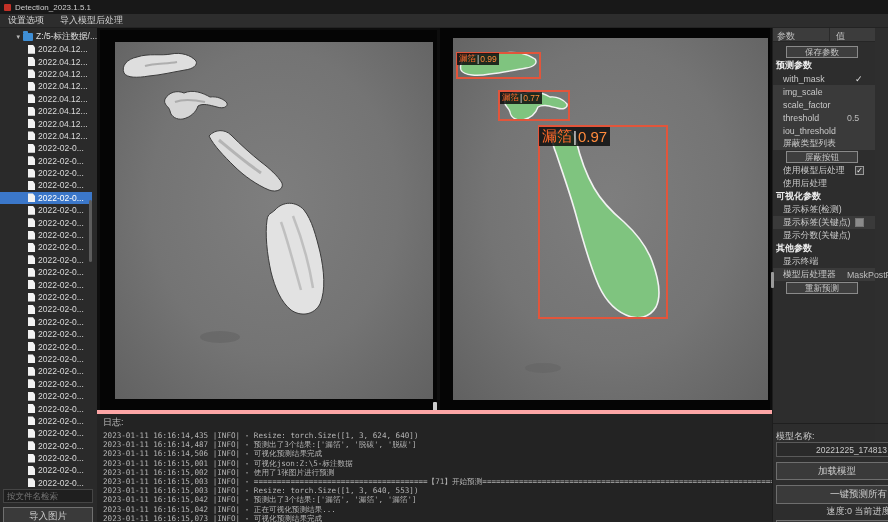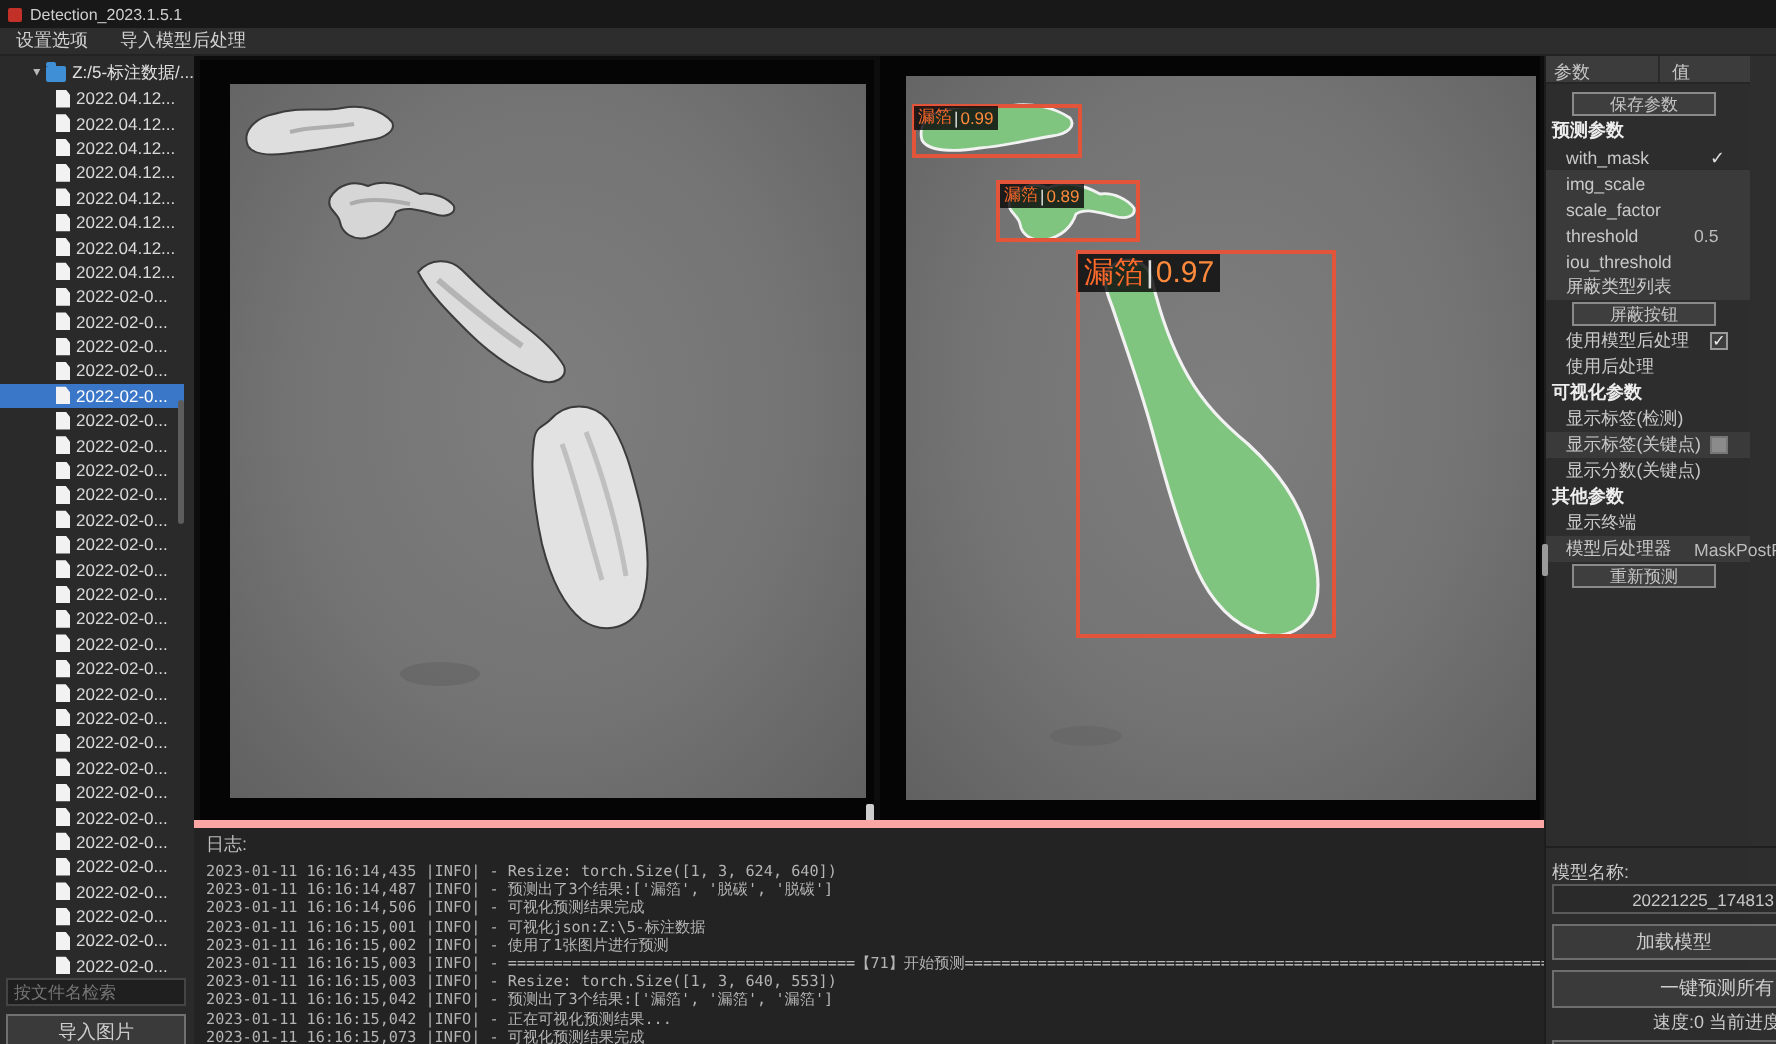--- a/index.html
+++ b/index.html
@@ -305,21 +305,21 @@
       <div class="det-box det-box3"></div>
 
       <div class="det-label small det-label1">
         <span class="cls">漏箔</span>
         <span class="sep">|</span>
         <span class="score">0.99</span>
       </div>
       <div class="det-label small det-label2">
         <span class="cls">漏箔</span>
         <span class="sep">|</span>
-        <span class="score">0.89</span>
+        <span class="score">0.77</span>
       </div>
       <div class="det-label big det-label3">
         <span class="cls">漏箔</span>
         <span class="sep">|</span>
         <span class="score">0.97</span>
       </div>
     </div>
   </div>
   <div class="center-handle"></div>
 </div>

